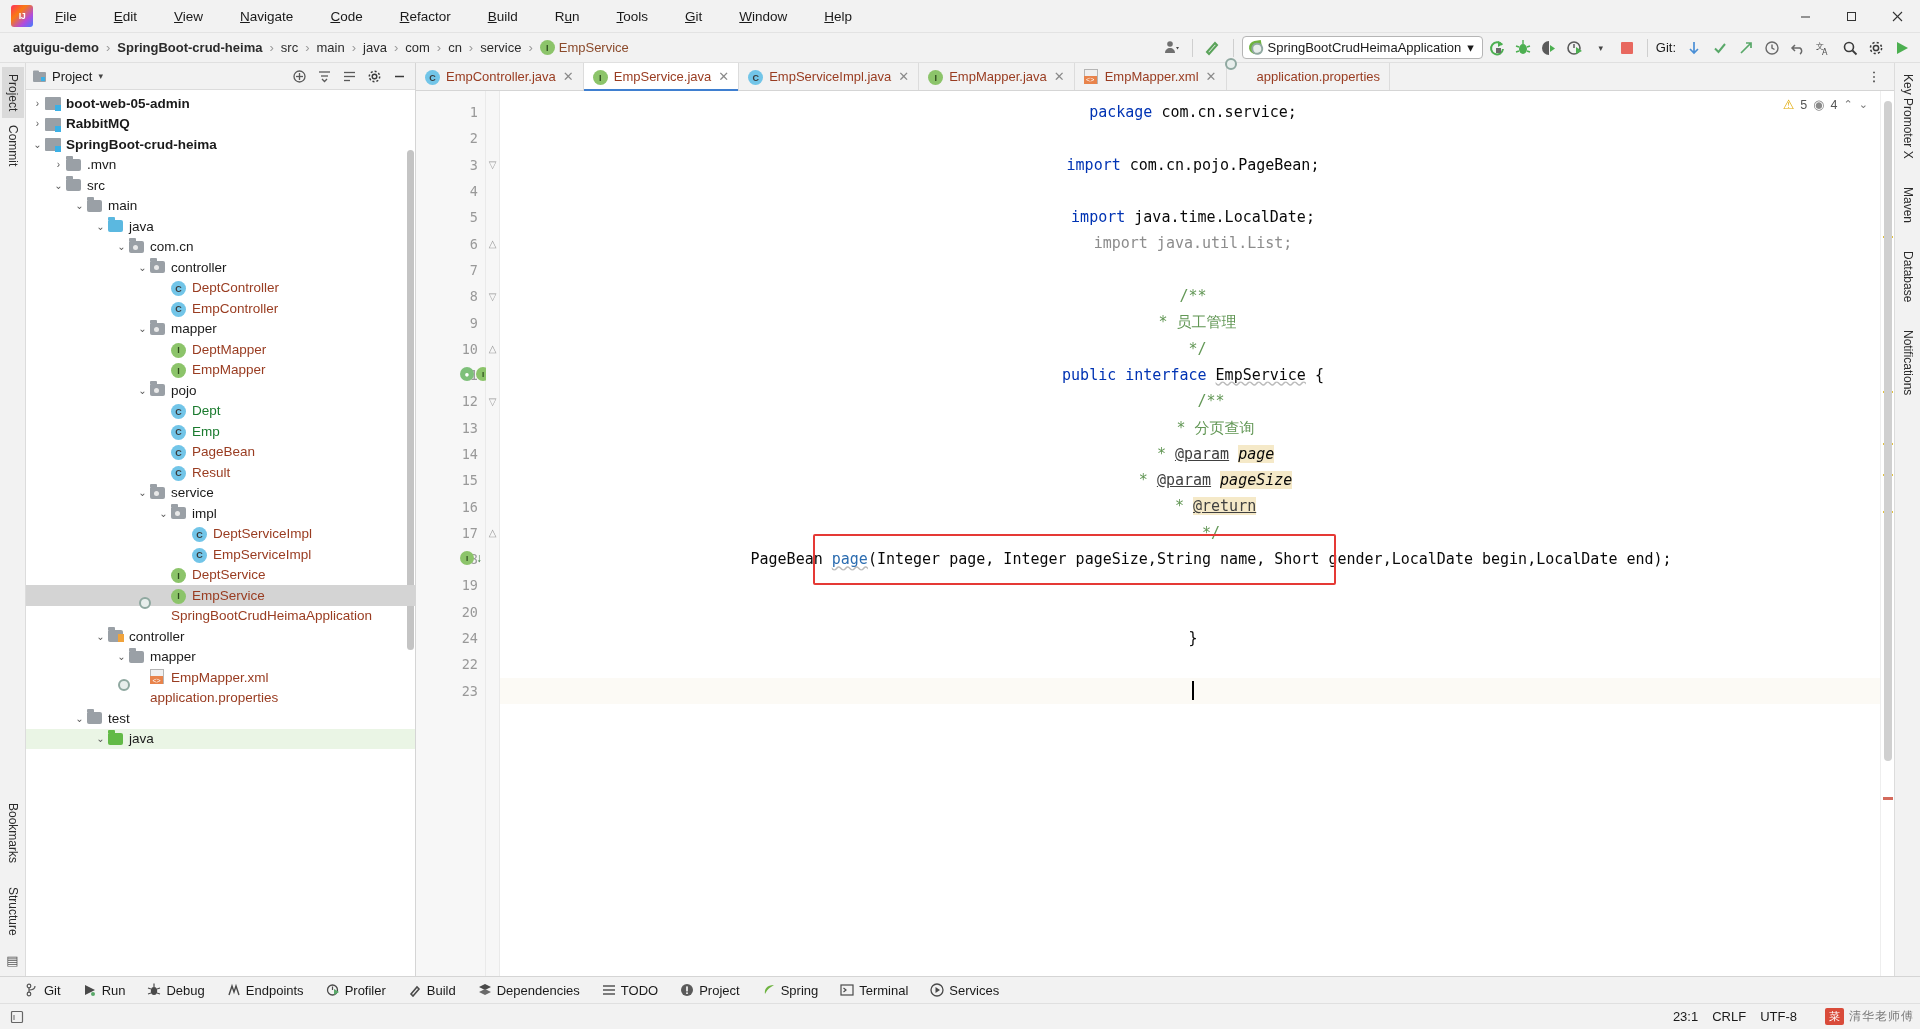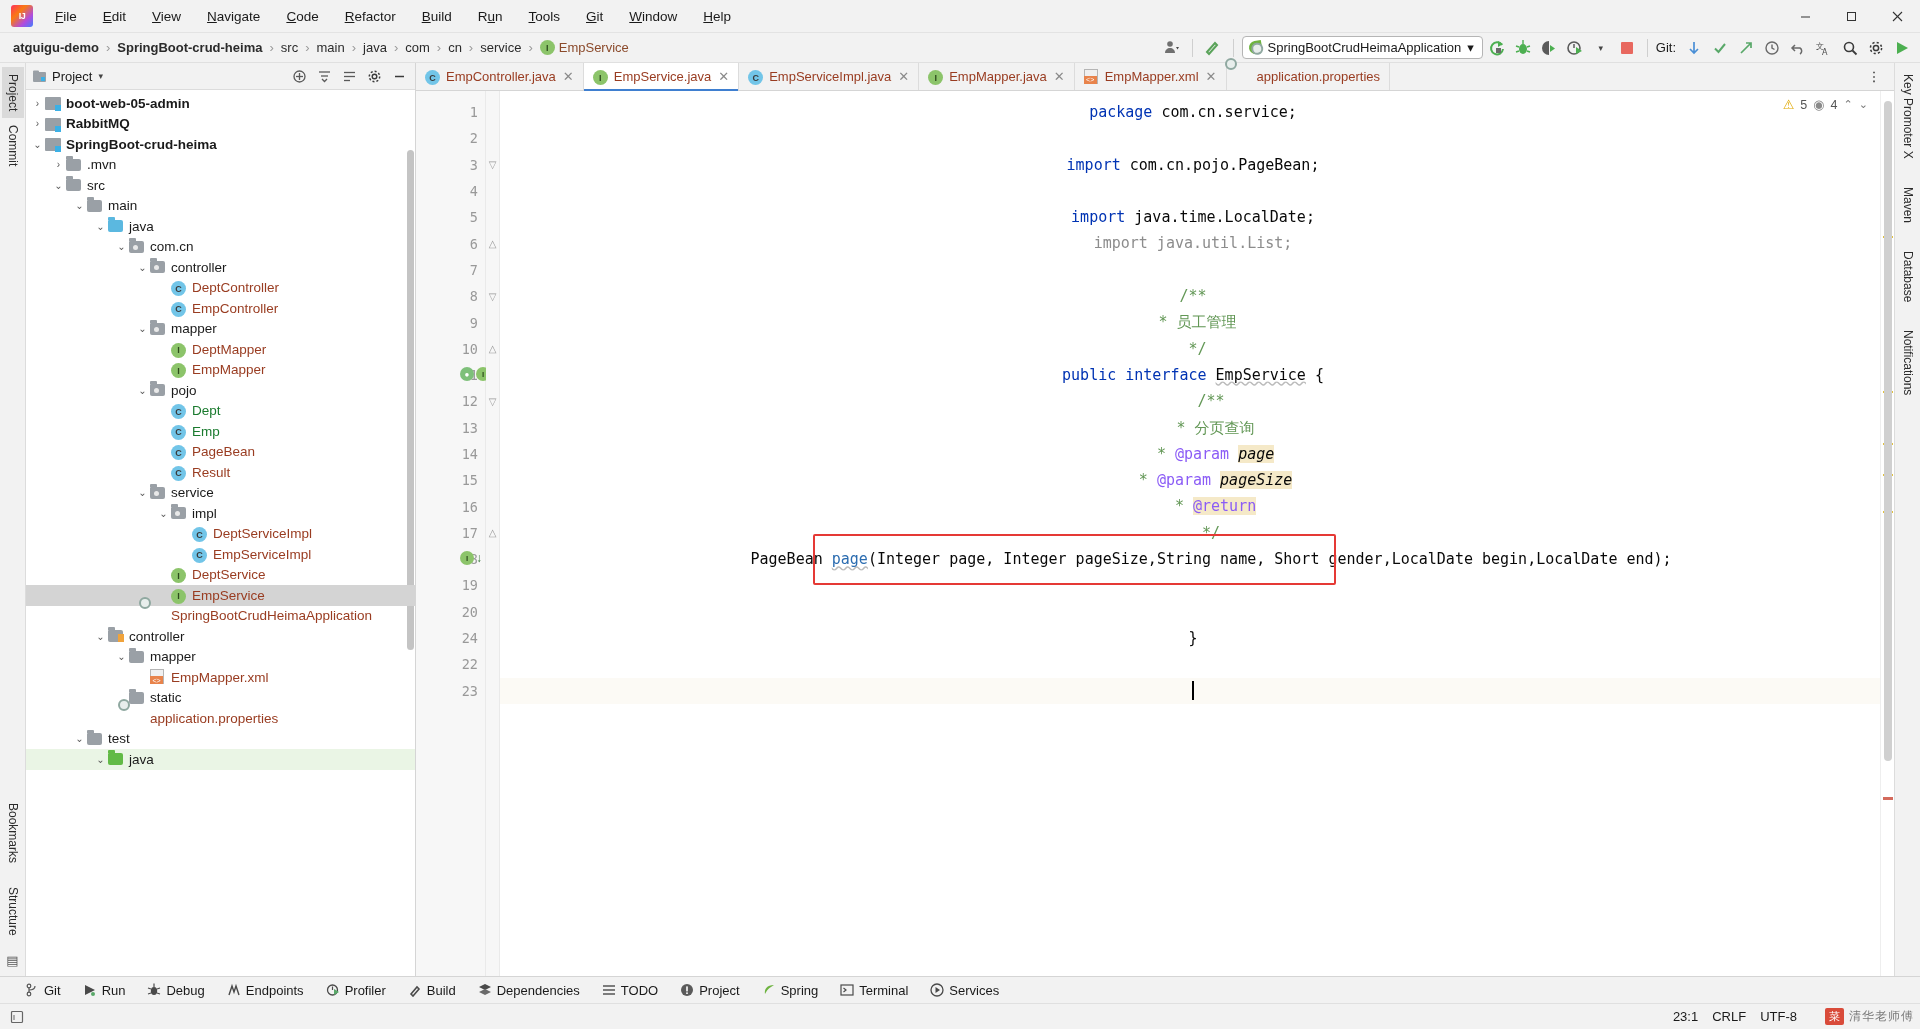--- a/index.html
+++ b/index.html
@@ -27,21 +27,21 @@
     border-radius: 3px; position: relative; overflow: hidden;
     background: linear-gradient(135deg,#fe315d 0%,#f97a12 35%,#b24bdd 70%,#3f7fff 100%);
     flex: none;
   }
   .ij-logo::after {
     content: "IJ"; position: absolute; inset: 0;
     color: #fff; font-size: 9px; font-weight: bold;
     display: flex; align-items: center; justify-content: center;
     letter-spacing: -0.5px;
   }
-  .menubar { display: flex; align-items: center; gap: 6px; }
+  .menubar { display: flex; align-items: center; gap: 17px; }
   .menu-item {
     padding: 4px 10px; font-size: 13.5px; color: #1a1a1a; cursor: default;
     white-space: nowrap;
   }
   .menu-item .mn { text-decoration: underline; }
   .win-title {
     position: absolute; left: 0; right: 0; text-align: center;
     font-size: 13.5px; color: #4a4a4a; pointer-events: none;
   }
   .win-ctrls { margin-left: auto; display: flex; height: 33px; z-index: 3; }
@@ -195,21 +195,21 @@
   .code {
     flex: 1; position: relative; padding-top: 8px; overflow: hidden;
     font-family: "DejaVu Sans Mono", monospace; font-size: 15px;
     line-height: 26.3px; white-space: pre; color: #080808;
   }
   .cl { height: 26.3px; padding-left: 6px; position: relative; text-align: center; }
   .cl.current { background: #fcfaf5; }
   .kw { color: #0033b3; font-weight: normal; }
   .cmt { color: #8c8c8c; }
   .doc { color: #629755; }
-  .doc-tag { color: #8b5cf6; }
+  .doc-tag { color: #404040; text-decoration: underline; }
   .doc-hl { background: #f5e9c8; }
   .meth { color: #2b6cb0; }
   .err-underline { text-decoration: underline wavy #bbb; text-decoration-skip-ink: none;}
   .caret { display:inline-block; width:1.5px; height:19px; background:#000; vertical-align:-4px; }
   .redbox {
     position: absolute; border: 2px solid #e53935; border-radius: 2px;
     pointer-events: none;
   }
   .gutter-mark { position:absolute; left: 44px; display:flex; align-items:center; gap:2px;}
   .gm-icon { width:14px;height:14px;border-radius:50%;display:inline-flex;align-items:center;justify-content:center;font-size:8px;font-weight:bold;}
@@ -675,27 +675,20 @@
               <span class="ic-folder" style="display:block;position:relative"></span>
             </span>
             <span class="tlabel dark">mapper</span>
           </div>
           <div class="trow" style="padding-left: 109px;">
             <span class="arrow"></span>
             <span class="ic">
               <span class="ic-xml" style="display:block;position:relative"></span>
             </span>
             <span class="tlabel brown">EmpMapper.xml</span>
-          </div>
-          <div class="trow" style="padding-left: 88px;">
-            <span class="arrow"></span>
-            <span class="ic">
-              <span class="ic-folder" style="display:block;position:relative"></span>
-            </span>
-            <span class="tlabel dark">static</span>
           </div>
           <div class="trow" style="padding-left: 88px;">
             <span class="arrow"></span>
             <span class="ic"><span class="leafglyph"></span></span>
             <span class="tlabel brown">application.properties</span>
           </div>
           <div class="trow" style="padding-left: 46px;">
             <span class="arrow">⌄</span>
             <span class="ic">
               <span class="ic-folder" style="display:block;position:relative"></span>

